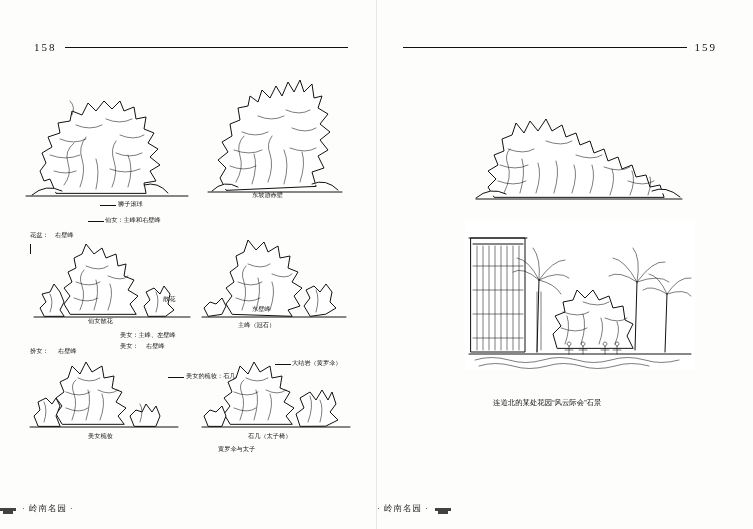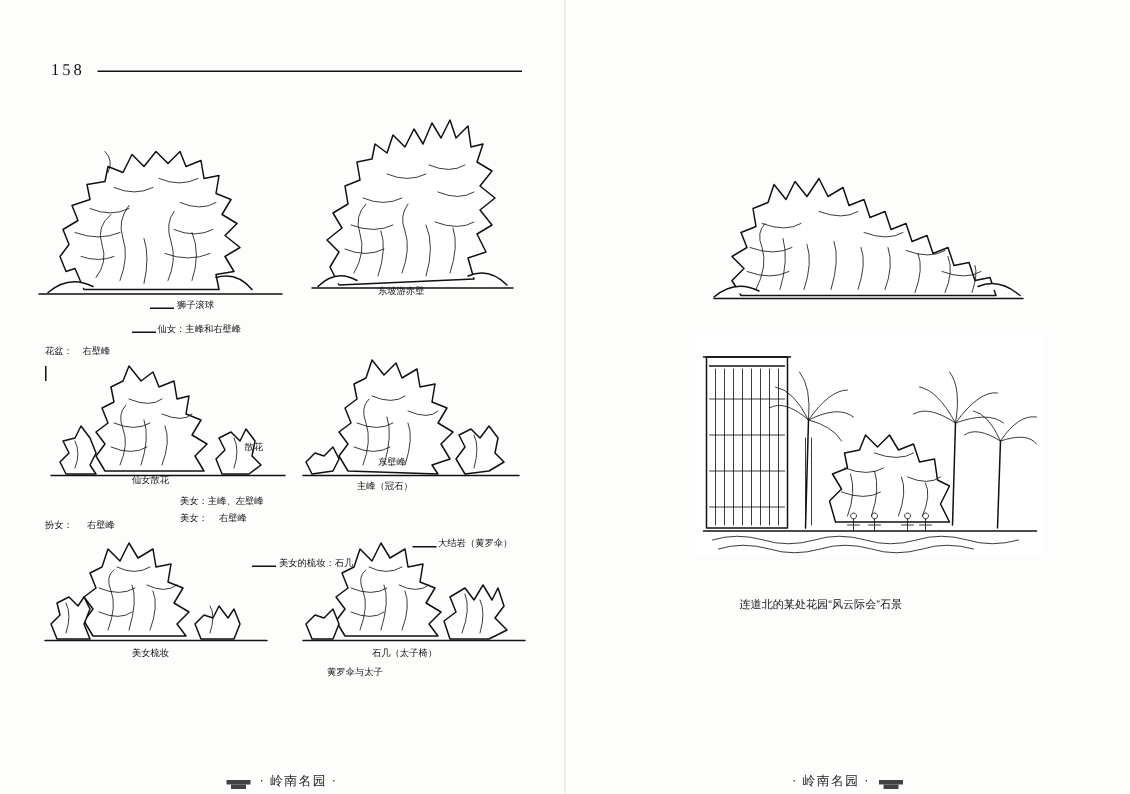--- a/index.html
+++ b/index.html
@@ -28,22 +28,22 @@
   .hdr.right{left:26px;right:28px;}
   .hdr .rule{flex:1 1 auto;height:1px;background:#111;}
   .folio{
     font-family:"Liberation Serif",serif;
     font-size:11px;letter-spacing:2px;color:#111;
     padding:0 8px;line-height:1;
   }
 
   
   .ftr{
-    position:absolute;bottom:2px;left:0;right:0;
-    display:flex;align-items:center;justify-content:center;
+    position:absolute;bottom:14px;left:0;right:0;
+    display:flex;align-items:center;
     gap:6px;
   }
   .ftr .mark{
     width:16px;height:10px;
     background:
       linear-gradient(#222,#222) center/16px 3px no-repeat,
       linear-gradient(#222,#222) center bottom/10px 3px no-repeat;
     opacity:.85;
   }
   .ftr .txt{font-size:8.5px;color:#222;letter-spacing:1px;}
@@ -251,20 +251,24 @@
       <div class="cap" style="left:218px;top:446px;">黄罗伞与太子</div>
 
       <div class="ftr">
         <span class="mark"></span>
         <span class="txt">· 岭南名园 ·</span>
       </div>
     </div>
 
     <div class="leaf right">
 
+      <div class="hdr right">
+        <span class="rule"></span>
+        <span class="folio">159</span>
+      </div>
 
       <div class="fig rock" style="left:95px;top:105px;">
         <svg width="215" height="100" viewBox="0 0 215 100">
           <path d="M22 92 L16 82 L24 74 L16 66 L26 60 L22 50 L32 46 L30 34 L40 30 L44 18 L52 28 L58 16 L66 26 L74 14 L80 26 L90 20 L94 32 L104 28 L108 40 L118 36 L122 48 L132 44 L136 56 L146 52 L150 64 L160 60 L164 72 L174 70 L178 82 L188 80 L192 92 Z"></path>
           <path class="hatch" d="M32 88 q8 -16 4 -28 q-4 -10 2 -16"></path>
           <path class="hatch" d="M48 88 q6 -20 2 -34"></path>
           <path class="hatch" d="M64 88 q6 -18 2 -30"></path>
           <path class="hatch" d="M82 88 q6 -20 2 -32"></path>
           <path class="hatch" d="M100 88 q6 -18 2 -28"></path>
           <path class="hatch" d="M118 88 q6 -16 2 -28"></path>

